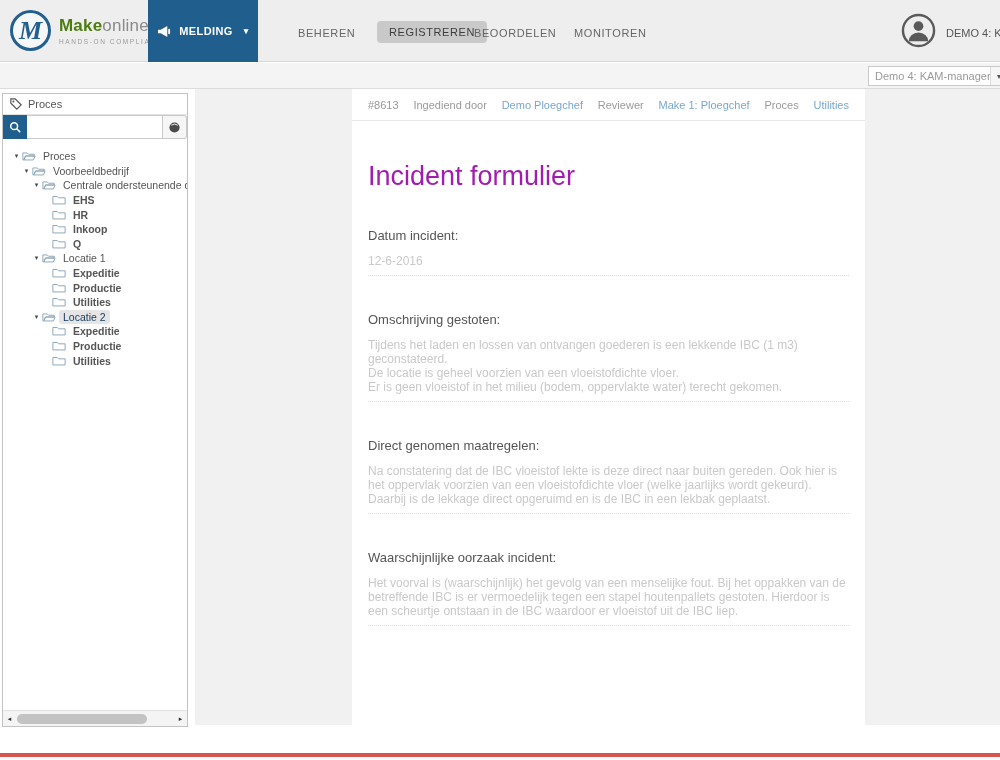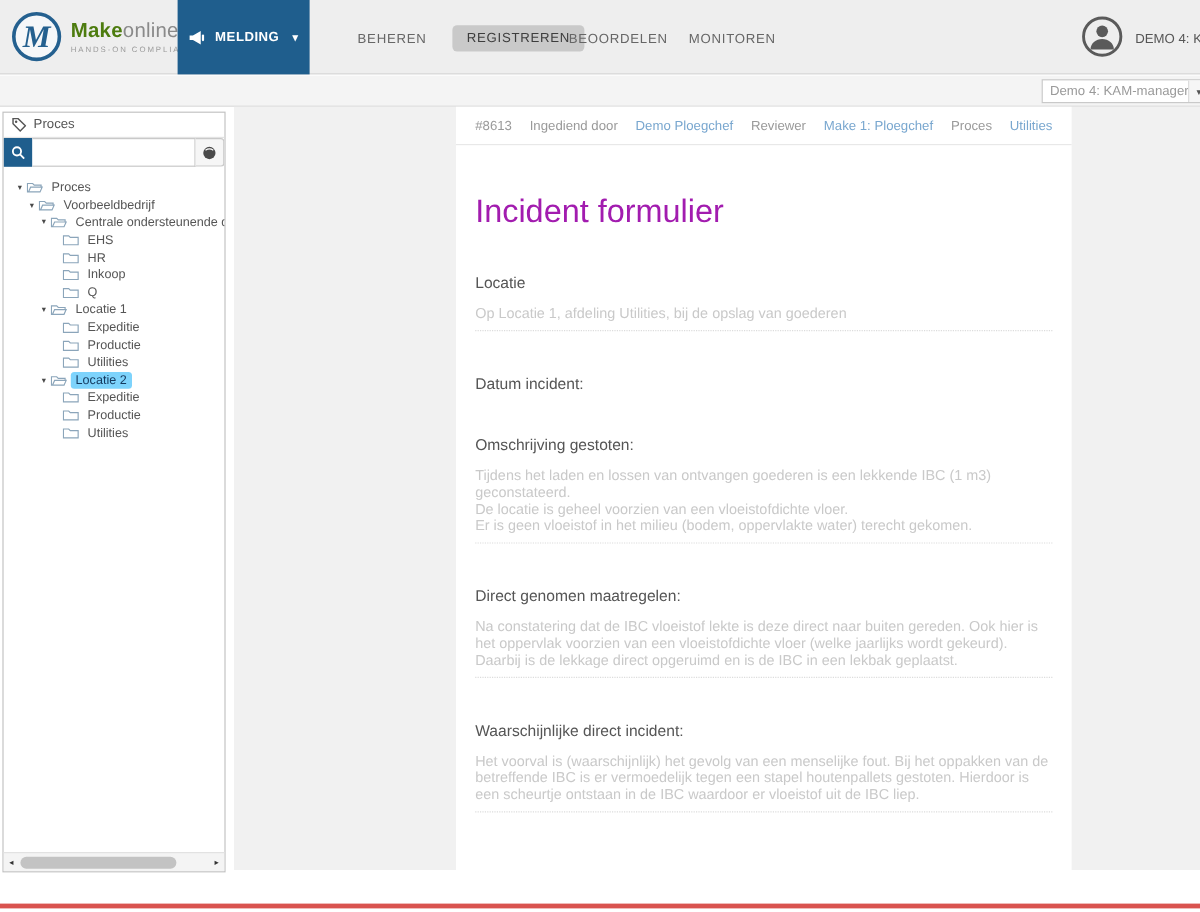--- a/index.html
+++ b/index.html
@@ -58,34 +58,34 @@
     font-size:11px; padding:0 4px; outline:none; color:#555; }
   .filter-btn { width:24px; flex:0 0 auto; border:1px solid #c9c9c9; border-left:none;
     border-radius:0 3px 3px 0; background:#f6f6f6; display:flex; align-items:center;
     justify-content:center; cursor:pointer; }
 
   .tree { padding:10px 0 0 5px; font-size:10.5px; color:#555; }
   .tree-row { height:14.6px; display:flex; align-items:center; white-space:nowrap; cursor:pointer; }
   .expander { width:9px; font-size:7px; color:#4a4a4a; text-align:center; flex:0 0 auto; }
   .spacer { width:9px; flex:0 0 auto; }
   .folder { width:14px; height:12px; margin:0 3px 0 1px; flex:0 0 auto; }
-  .lvl0 { padding-left:4px; } .lvl1 { padding-left:14px; } .lvl2 { padding-left:24px; } .lvl3 { padding-left:34px; }
+  .lvl0 { padding-left:4px; } .lvl1 { padding-left:14px; } .lvl2 { padding-left:24px; } .lvl3 { padding-left:34px;font-weight:bold; }
   .tree-label { padding:1px 4px; border-radius:3px; }
-  .tree-row.selected .tree-label { background:#7dd3fc; color:#14395e; }
+  .tree-row.selected .tree-label { background:#e5e5e5; color:#14395e; }
 
   .hscroll { position:absolute; left:0; bottom:0; width:184px; height:16px;
     background:#f4f4f4; border-top:1px solid #e2e2e2; display:flex; align-items:center; }
   .hs-arrow { width:13px; text-align:center; font-size:7px; color:#333; cursor:pointer; }
   .hs-track { flex:1; position:relative; height:12px; }
   .hs-thumb { position:absolute; left:1px; top:1px; height:10px; width:82%;
     background:#c3c3c3; border-radius:6px; cursor:grab; }
 
   
   .content-bg { position:absolute; left:195px; top:89px; width:805px; height:636px; background:#f1f1f1; }
-  .card { position:absolute; left:352px; top:89px; width:513px; height:636px; background:#ffffff;margin-left:28px; }
+  .card { position:absolute; left:352px; top:89px; width:513px; height:636px; background:#ffffff; }
 
   .meta-row { display:flex; justify-content:space-between; align-items:center;
     padding:10px 16px 9px 16px; border-bottom:1px solid #e8e8e8; font-size:11px; color:#9a9a9a; }
   .meta-link { color:#79a7cf; cursor:pointer; }
 
   .card-title { margin:40px 16px 0 16px; font-size:27px; font-weight:normal; color:#a21caf; }
 
   .field { margin:36px 16px 0 16px; }
   .field:first-of-type { margin-top:26px; }
   .field-label { font-size:13px; color:#555; }
@@ -286,41 +286,38 @@
     <span>Ingediend door</span>
     <span class="meta-link">Demo Ploegchef</span>
     <span>Reviewer</span>
     <span class="meta-link">Make 1: Ploegchef</span>
     <span>Proces</span>
     <span class="meta-link">Utilities</span>
   </div>
 
   <h1 class="card-title">Incident formulier</h1>
 
-  <div class="field">
-    <div class="field-label">Locatie</div>
-    <div class="field-value">Op Locatie 1, afdeling Utilities, bij de opslag van goederen</div>
-  </div>
 
   <div class="field">
     <div class="field-label">Datum incident:</div>
+    <div class="field-value">12-6-2016</div>
   </div>
 
 
   <div class="field">
     <div class="field-label">Omschrijving gestoten:</div>
     <div class="field-value">Tijdens het laden en lossen van ontvangen goederen is een lekkende IBC (1 m3) geconstateerd.
 De locatie is geheel voorzien van een vloeistofdichte vloer.
 Er is geen vloeistof in het milieu (bodem, oppervlakte water) terecht gekomen.</div>
   </div>
 
   <div class="field">
     <div class="field-label">Direct genomen maatregelen:</div>
     <div class="field-value">Na constatering dat de IBC vloeistof lekte is deze direct naar buiten gereden. Ook hier is het oppervlak voorzien van een vloeistofdichte vloer (welke jaarlijks wordt gekeurd). Daarbij is de lekkage direct opgeruimd en is de IBC in een lekbak geplaatst.</div>
   </div>
 
   <div class="field">
-    <div class="field-label">Waarschijnlijke direct incident:</div>
+    <div class="field-label">Waarschijnlijke oorzaak incident:</div>
     <div class="field-value">Het voorval is (waarschijnlijk) het gevolg van een menselijke fout. Bij het oppakken van de betreffende IBC is er vermoedelijk tegen een stapel houtenpallets gestoten. Hierdoor is een scheurtje ontstaan in de IBC waardoor er vloeistof uit de IBC liep.</div>
   </div>
 </div>
 
 <div class="red-bar"></div>
 
 </body></html>

